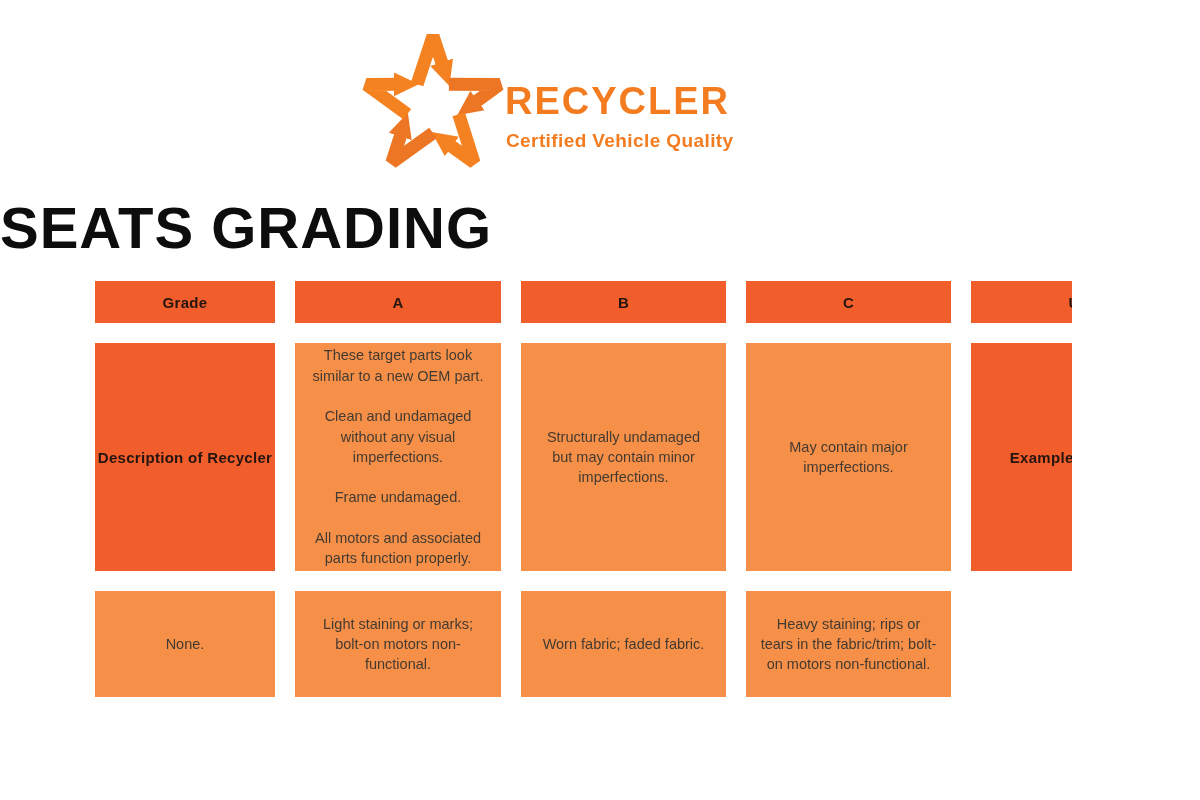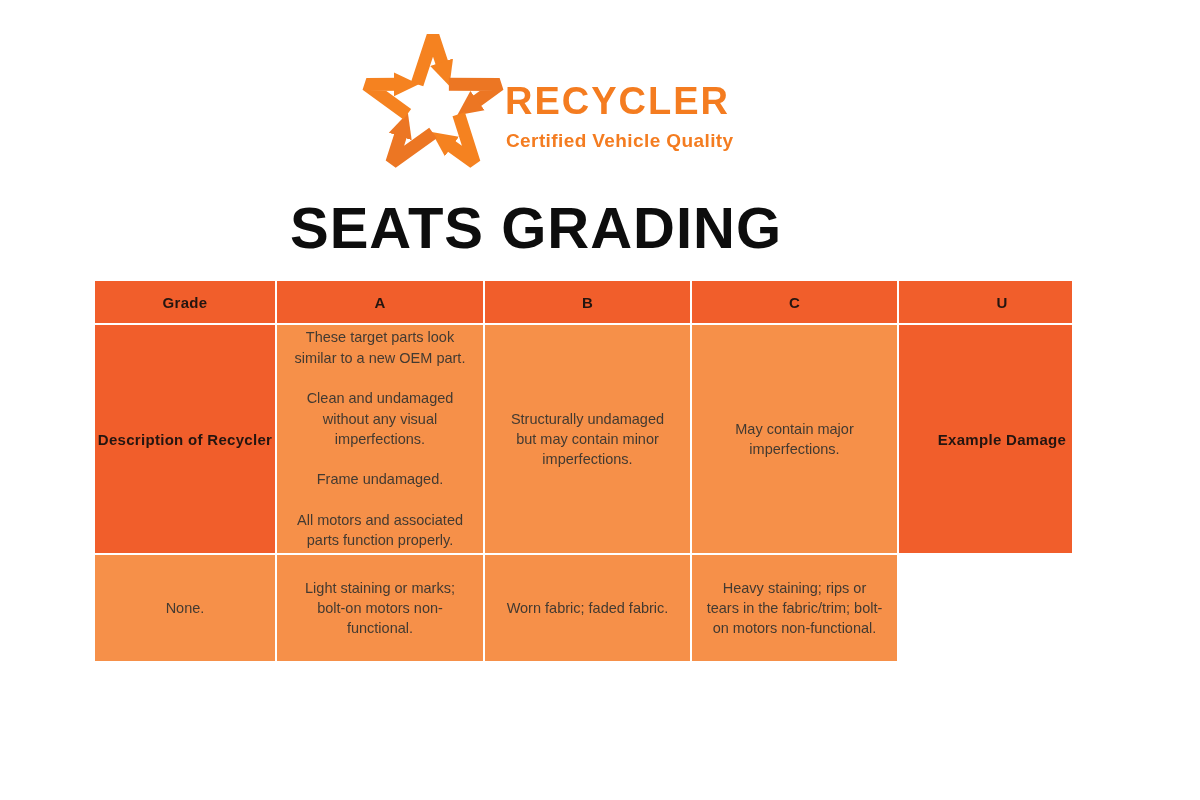--- a/index.html
+++ b/index.html
@@ -51,37 +51,37 @@
     color: #f47c20;
     white-space: nowrap;
   }
 
   
   .page-title {
     position: absolute;
     left: 0;
     top: 194px;
     width: 100%;
-    text-align: center;
+    text-align: left;
     font-size: 58px;
     font-weight: bold;
     letter-spacing: 1px;
     color: #0d0d0d;
     white-space: nowrap;
   }
 
   
   .grading-table {
     position: absolute;
     left: 95px;
     top: 281px;
     display: grid;
     grid-template-columns: 180px 206px 205px 205px 206px;
     grid-template-rows: 42px 228px 106px;
-    gap: 2px;
+    gap: 20px;
     background: #ffffff;
   }
   .cell {
     display: flex;
     align-items: center;
     justify-content: center;
     text-align: center;
     overflow: hidden;
   }
   .cell.head {

